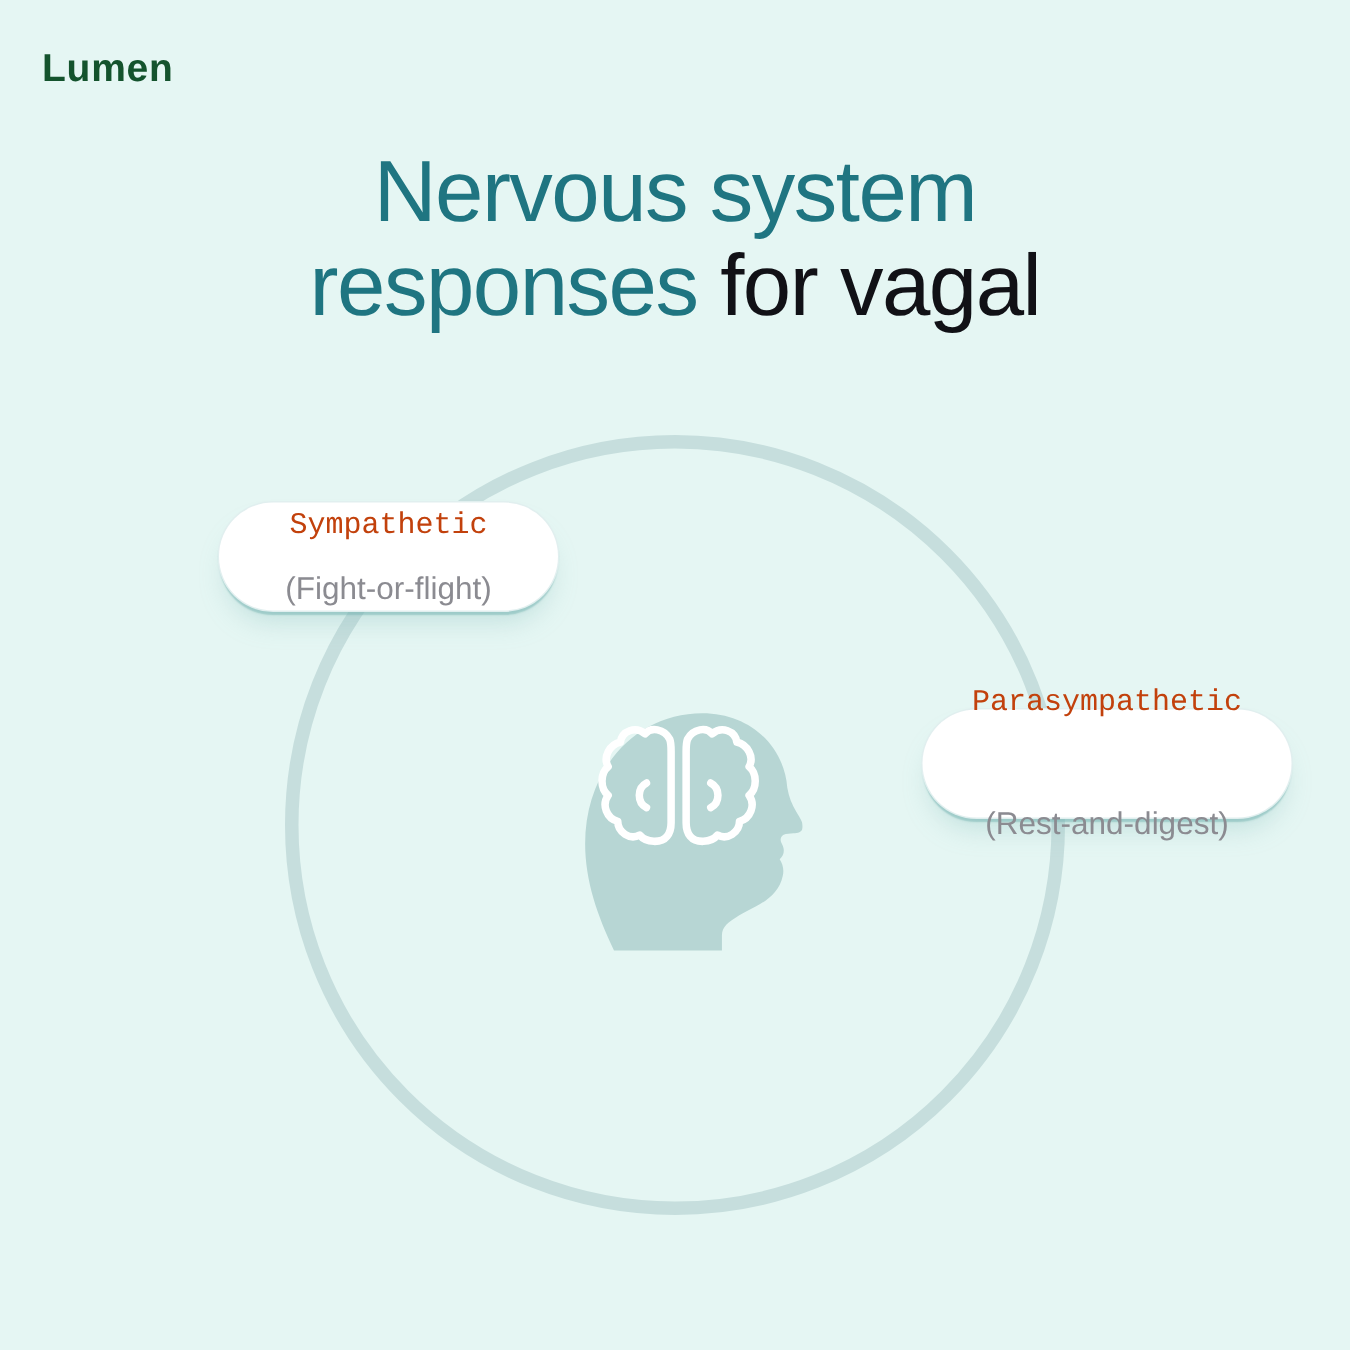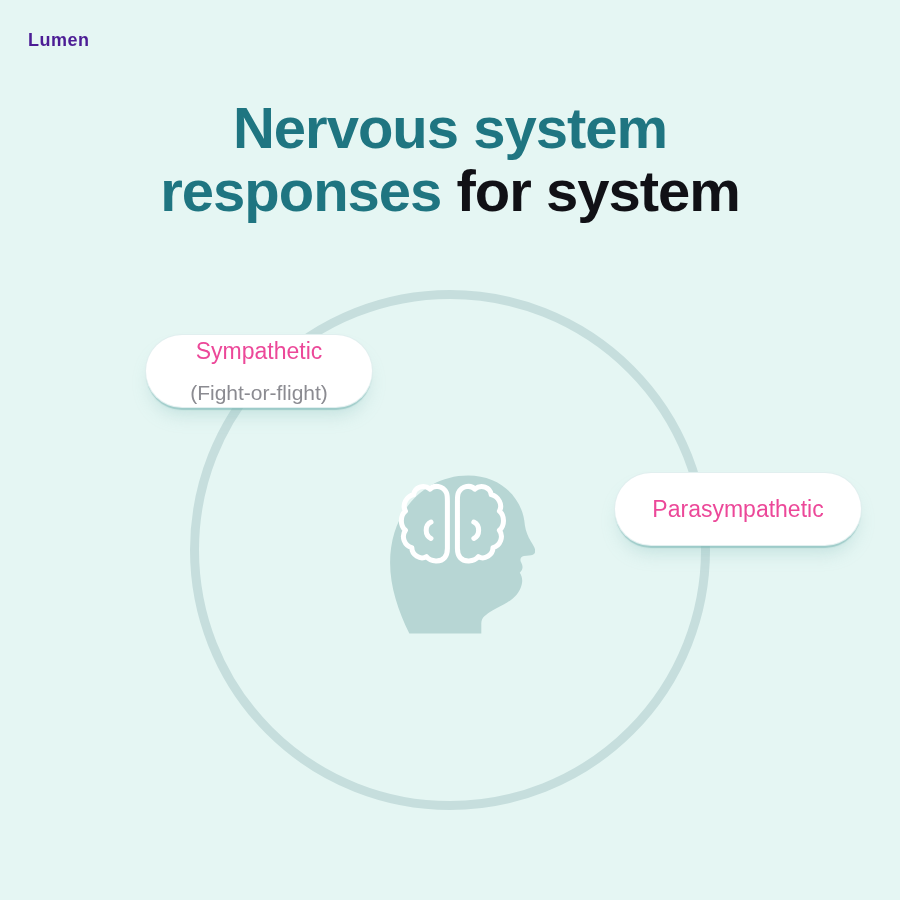--- a/index.html
+++ b/index.html
@@ -7,29 +7,29 @@
     width:900px;height:900px;
     background:#e5f6f3;
     font-family:"Liberation Sans","DejaVu Sans",sans-serif;
     position:relative;overflow:hidden;
   }
   .canvas{position:absolute;inset:0;}
 
   
   .logo{
     position:absolute;left:28px;top:30px;
-    font-size:18px;font-weight:600;letter-spacing:.5px;
-    color:#4c1d95;
+    font-size:26px;font-weight:600;letter-spacing:.5px;
+    color:#14532d;
   }
 
   
   .title{
     position:absolute;left:0;right:0;top:96px;margin:0;
     text-align:center;
-    font-size:58px;line-height:63px;font-weight:700;letter-spacing:-1px;
+    font-size:58px;line-height:63px;font-weight:400;letter-spacing:-1px;
   }
   .t-accent{color:#1f7581;}
   .t-dark{color:#111116;}
 
   
   .ring{
     position:absolute;left:190px;top:290px;
     width:520px;height:520px;
     border:9px solid #c6dedd;border-radius:50%;
     box-sizing:border-box;
@@ -42,35 +42,35 @@
   .pill{
     position:absolute;
     background:#ffffff;
     border:1px solid rgba(170,210,208,.35);
     border-radius:40px;
     box-sizing:border-box;
     display:flex;flex-direction:column;align-items:center;justify-content:center;
     box-shadow:0 3px 1px -1px rgba(120,180,178,.55),0 12px 18px -6px rgba(130,185,183,.35);
     text-align:center;
   }
-  .pill-label{font-size:23px;color:#ec4899;line-height:26px;}
+  .pill-label{font-size:20px;color:#c2410c;line-height:26px;font-family:Liberation Mono, monospace;}
   .pill-sub{font-size:21px;color:#8b8b91;line-height:25px;margin-top:16px;}
 
   .pill-sympathetic{left:145px;top:334px;width:228px;height:74px;}
   .pill-parasympathetic{left:614px;top:472px;width:248px;height:74px;gap:39px;}
   .pill-dorsal{left:102px;top:696px;width:206px;height:74px;}
 </style>
 </head>
 <body>
 
 <div class="canvas">
 
   <div class="logo">Lumen</div>
 
-  <h1 class="title"><span class="t-accent">Nervous system</span><br><span class="t-accent">responses</span><span class="t-dark"> for system</span></h1>
+  <h1 class="title"><span class="t-accent">Nervous system</span><br><span class="t-accent">responses</span><span class="t-dark"> for vagal</span></h1>
 
   <div class="ring"></div>
 
   <svg class="head-icon" width="152" height="168" viewBox="0 0 150 165" aria-hidden="true">
     <path fill="#b7d6d4" d="
       M 26 165
       C 15 142 7 119 7 95
       C 7 45 41 9 84 9
       C 116 9 138 31 140 58
       C 141 64 143 69 146 74
@@ -112,16 +112,17 @@
     </g>
   </svg>
 
   <div class="pill pill-sympathetic">
     <div class="pill-label">Sympathetic</div>
     <div class="pill-sub">(Fight-or-flight)</div>
   </div>
 
   <div class="pill pill-parasympathetic">
     <div class="pill-label">Parasympathetic</div>
+    <div class="pill-sub">(Rest-and-digest)</div>
   </div>
 
 
 </div>
 
 </body></html>

